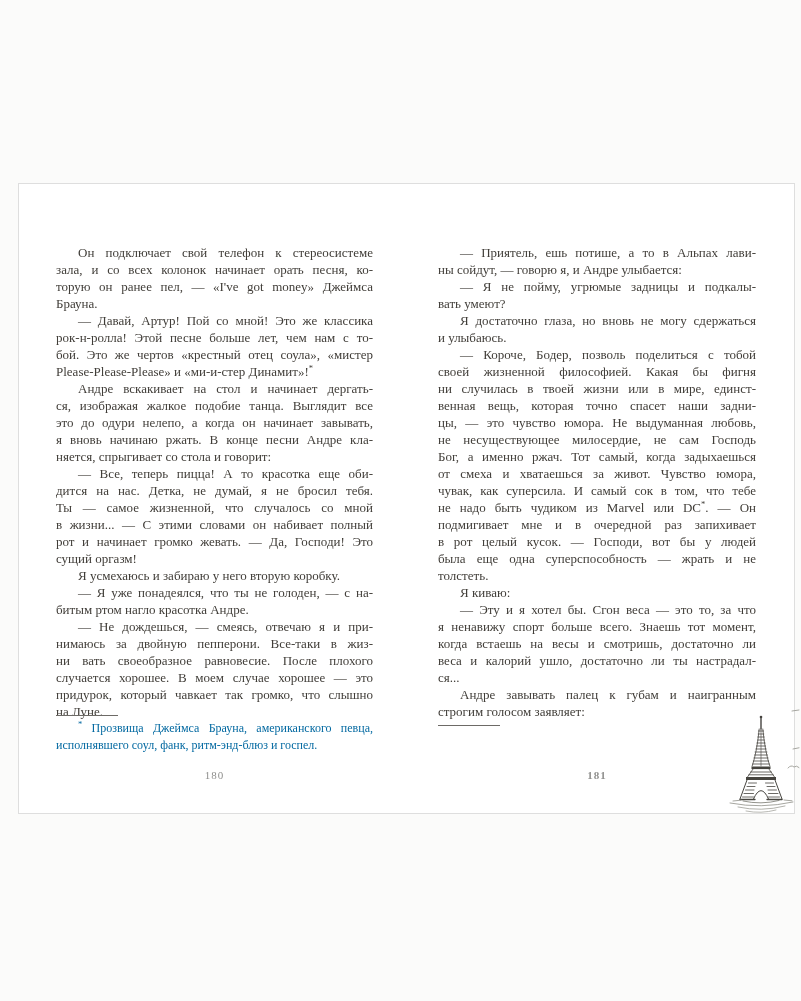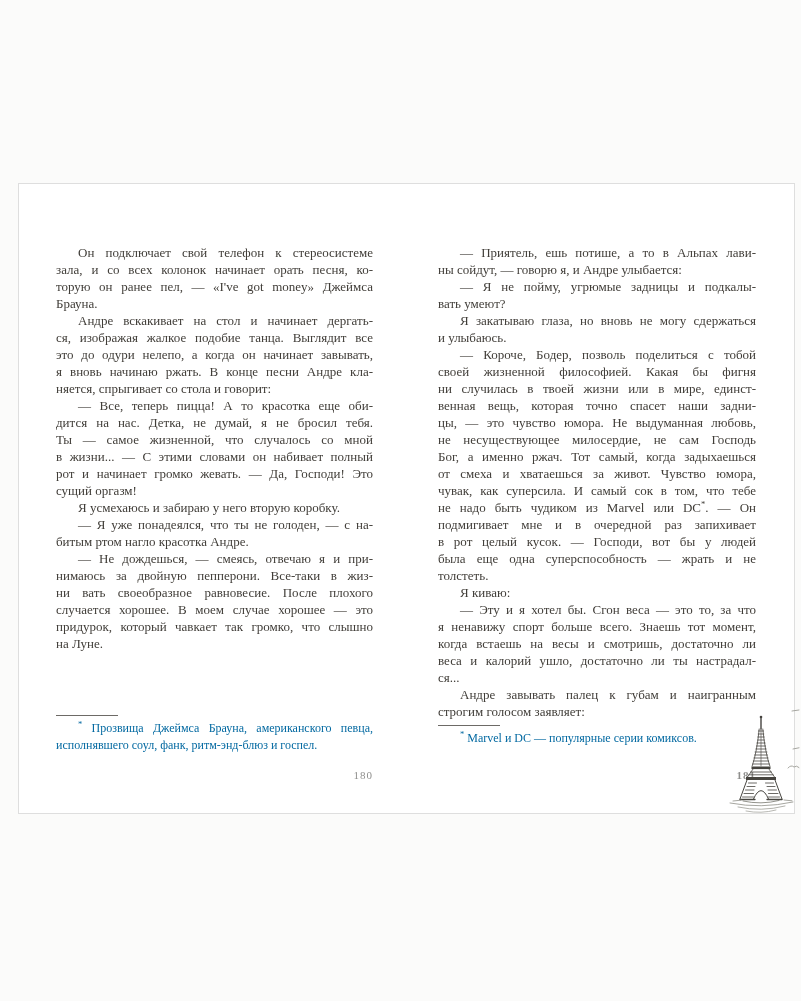--- a/index.html
+++ b/index.html
@@ -59,21 +59,21 @@
   .footnote-rule {
     width: 62px;
     border-top: 1px solid #6d6a66;
     margin-bottom: 4px;
   }
   .footnote .line { height: 17px; line-height: 17px; }
   .pagenum {
     position: absolute;
     top: 585px;
     width: 317px;
-    text-align: right;
+    text-align: center;
     font-size: 11px;
     color: #8f8f8d;
     letter-spacing: 1px;
   }
   .pn-left  { left: 37px; }
   .pn-right { left: 419px; width: 318px; font-weight: bold; }
   .illustration {
     position: absolute;
     left: 700px;
     top: 702px;
@@ -87,20 +87,26 @@
 <body>
 
 <div class="paper">
 
   <div class="text-col col-left">
       <div class="para">
         <div class="line first">Он подключает свой телефон к стереосистеме</div>
         <div class="line">зала, и со всех колонок начинает орать песня, ко-</div>
         <div class="line">торую он ранее пел, — «I've got money» Джеймса</div>
         <div class="line last">Брауна.</div>
+      </div>
+      <div class="para">
+        <div class="line first">— Давай, Артур! Пой со мной! Это же классика</div>
+        <div class="line">рок-н-ролла! Этой песне больше лет, чем нам с то-</div>
+        <div class="line">бой. Это же чертов «крестный отец соула», «мистер</div>
+        <div class="line last">Please-Please-Please» и «ми-и-стер Динамит»!<sup>*</sup></div>
       </div>
       <div class="para">
         <div class="line first">Андре вскакивает на стол и начинает дергать-</div>
         <div class="line">ся, изображая жалкое подобие танца. Выглядит все</div>
         <div class="line">это до одури нелепо, а когда он начинает завывать,</div>
         <div class="line">я вновь начинаю ржать. В конце песни Андре кла-</div>
         <div class="line last">няется, спрыгивает со стола и говорит:</div>
       </div>
       <div class="para">
         <div class="line first">— Все, теперь пицца! А то красотка еще оби-</div>
@@ -130,21 +136,21 @@
   <div class="text-col col-right">
       <div class="para">
         <div class="line first">— Приятель, ешь потише, а то в Альпах лави-</div>
         <div class="line last">ны сойдут, — говорю я, и Андре улыбается:</div>
       </div>
       <div class="para">
         <div class="line first">— Я не пойму, угрюмые задницы и подкалы-</div>
         <div class="line last">вать умеют?</div>
       </div>
       <div class="para">
-        <div class="line first">Я закатываю глаза, но вновь не могу сдержаться</div>
+        <div class="line first">Я достаточно глаза, но вновь не могу сдержаться</div>
         <div class="line last">и улыбаюсь.</div>
       </div>
       <div class="para">
         <div class="line first">— Короче, Бодер, позволь поделиться с тобой</div>
         <div class="line">своей жизненной философией. Какая бы фигня</div>
         <div class="line">ни случилась в твоей жизни или в мире, единст-</div>
         <div class="line">венная вещь, которая точно спасет наши задни-</div>
         <div class="line">цы, — это чувство юмора. Не выдуманная любовь,</div>
         <div class="line">не несуществующее милосердие, не сам Господь</div>
         <div class="line">Бог, а именно ржач. Тот самый, когда задыхаешься</div>
@@ -177,25 +183,20 @@
     <div>
         <div class="para">
           <div class="line first"><sup>*</sup> Прозвища Джеймса Брауна, американского певца,</div>
           <div class="line last">исполнявшего соул, фанк, ритм-энд-блюз и госпел.</div>
         </div>
       </div>
   </div>
 
   <div class="footnote fn-right fnwrap">
     <div class="footnote-rule"></div>
-    <div>
-        <div class="para">
-          <div class="line first last"><sup>*</sup> Marvel и DC — популярные серии комиксов.</div>
-        </div>
-      </div>
   </div>
 
   <div class="pagenum pn-left">180</div>
 
   <div class="pagenum pn-right">181</div>
 
 </div>
 
 <div class="illustration">
   <svg viewBox="0 0 100 118" xmlns="http://www.w3.org/2000/svg" stroke="#46443f" stroke-width="0.8" fill="none" stroke-linecap="round">

